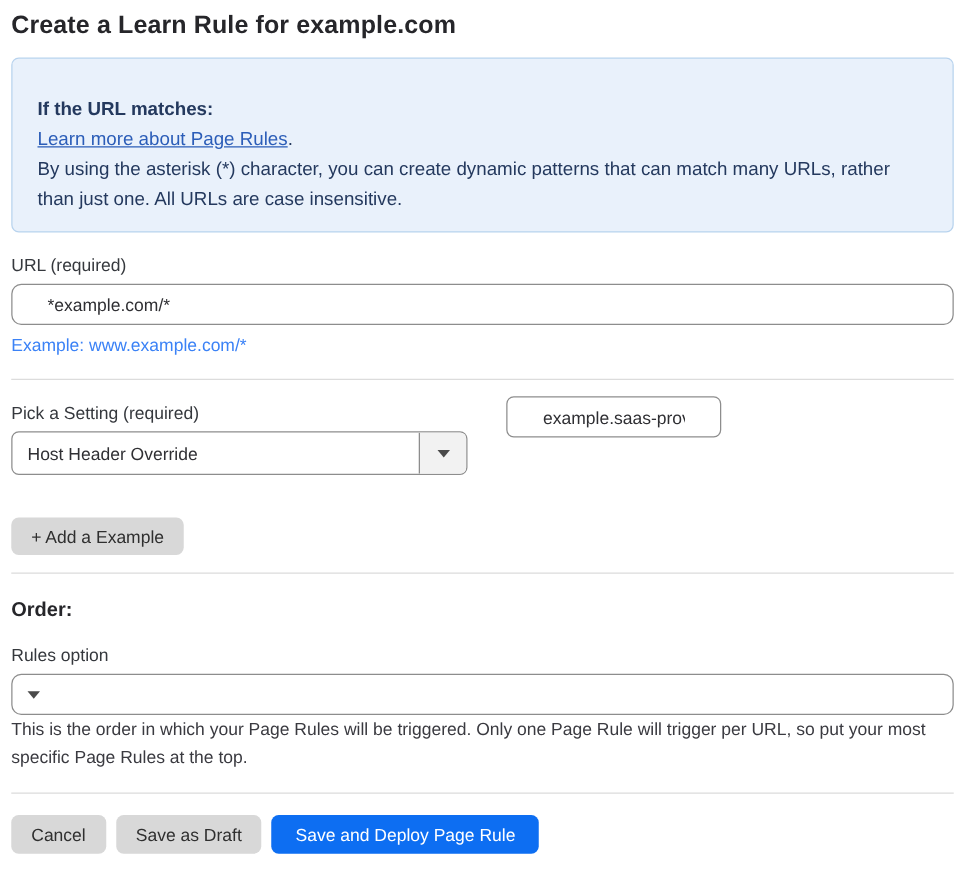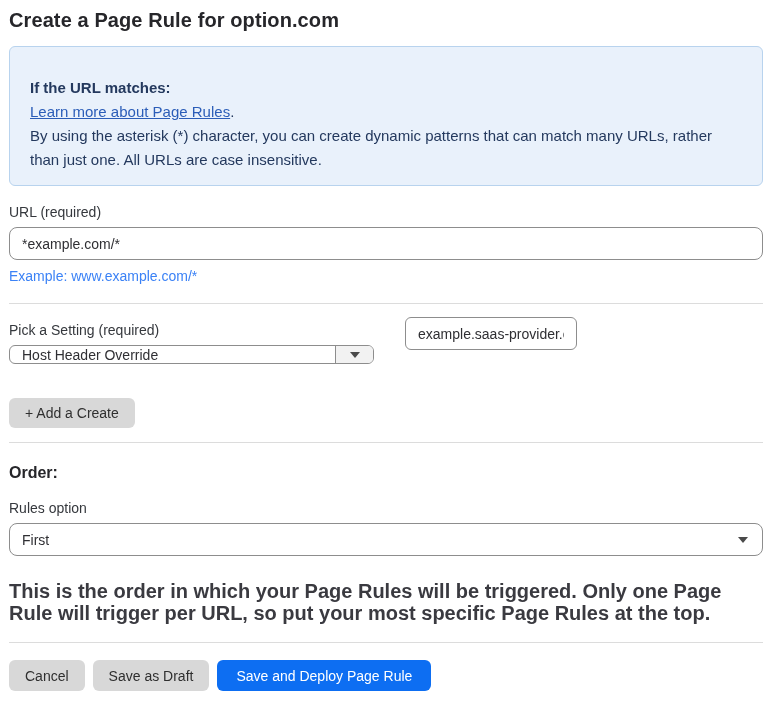--- a/index.html
+++ b/index.html
@@ -42,21 +42,21 @@
     font-size:14px;
     color:#35383d;
     margin:18px 0 7px;
   }
   .text-input {
     display:block;
     width:100%;
     height:33px;
     border:1px solid #8d8d8d;
     border-radius:8px;
-    padding:0 12px;
+    padding:0 28px;
     font-family:"Liberation Sans", sans-serif;
     font-size:14px;
     color:#2f2f33;
     background:#fff;
     outline:none;
   }
   .example-text {
     margin-top:8px;
     font-size:14px;
     color:#3b82f6;
@@ -73,21 +73,21 @@
     font-weight:700;
     color:#26262a;
   }
 
   .settings-row { display:flex; gap:31px; margin-top:0; }
   .pick-col { width:365px; }
   .value-col { width:172px; margin-top:13px; }
   .pick-col .field-label, .value-col .field-label { margin:18px 0 7px; }
 
   .select-box {
-    height:19px;
+    height:35px;
     background:#fff;
     border:1px solid #8d8d8d;
     border-radius:6px;
     display:flex;
     align-items:center;
     font-size:14px;
     color:#2f2f33;
     overflow:hidden;
   }
   .select-box .select-text { flex:1; padding:0 12px; white-space:nowrap; }
@@ -131,40 +131,39 @@
     border-radius:8px;
     background:#fff;
     display:flex;
     align-items:center;
     font-size:14px;
     color:#2f2f33;
     padding:0 14px 0 12px;
   }
   .order-select .select-text { flex:1; }
   .order-help {
-    margin-top:24px;
-    font-size:20px;
+    margin-top:0;
+    font-size:14px;
     line-height:22px;
     color:#3a3a40;
-    font-weight:bold;
   }
 
   .footer-buttons {
     margin-top:17px;
     display:flex;
     gap:8px;
     align-items:center;
   }
 </style>
 </head>
 <body>
 
 <div class="container" data-interactable="false">
 
-  <h1 class="page-title" data-interactable="false">Create a Page Rule for option.com</h1>
+  <h1 class="page-title" data-interactable="false">Create a Learn Rule for example.com</h1>
 
   <div class="info-box" data-interactable="false">
     <div class="info-heading" data-interactable="false">If the URL matches:</div>
     <div data-interactable="false"><a href="#" class="info-link" data-interactable="true">Learn more about Page Rules</a><span data-interactable="false">.</span></div>
     <div data-interactable="false">By using the asterisk (*) character, you can create dynamic patterns that can match many URLs, rather than just one. All URLs are case insensitive.</div>
   </div>
 
   <div class="field-label" data-interactable="false">URL (required)</div>
   <input type="text" class="text-input" data-interactable="true" value="*example.com/*" style="">
   <div class="example-text" data-interactable="false">Example: www.example.com/*</div>
@@ -180,29 +179,28 @@
         <span class="caret-box" data-interactable="true">
           <span class="caret" data-interactable="false"></span>
         </span>
       </div>
     </div>
     <div class="value-col" data-interactable="false">
       <input type="text" class="text-input value-input" data-interactable="true" value="example.saas-provider.com" style="">
     </div>
   </div>
 
-  <button class="btn btn-gray add-btn" data-interactable="true">+ Add a Create</button>
+  <button class="btn btn-gray add-btn" data-interactable="true">+ Add a Example</button>
 
   <hr class="divider d2" data-interactable="false">
 
   <div class="section-heading" data-interactable="false">Order:</div>
 
   <div class="field-label" data-interactable="false">Rules option</div>
   <div class="order-select" data-interactable="true">
-    <span class="select-text" data-interactable="false">First</span>
     <span class="caret" data-interactable="false"></span>
   </div>
   <div class="order-help" data-interactable="false">This is the order in which your Page Rules will be triggered. Only one Page Rule will trigger per URL, so put your most specific Page Rules at the top.</div>
 
   <hr class="divider d3" data-interactable="false">
 
   <div class="footer-buttons" data-interactable="false">
     <button class="btn btn-gray" data-interactable="true">Cancel</button>
     <button class="btn btn-gray" data-interactable="true">Save as Draft</button>
     <button class="btn btn-blue" data-interactable="true">Save and Deploy Page Rule</button>

